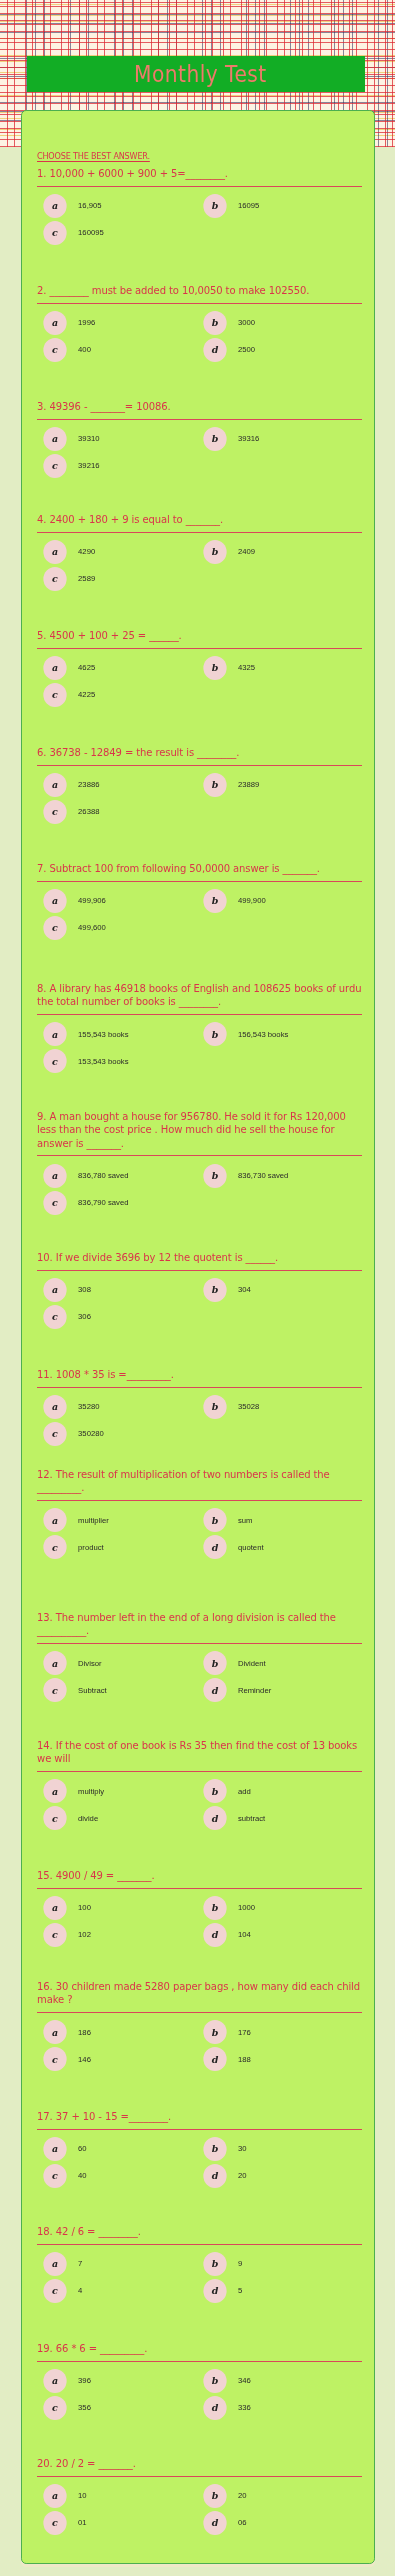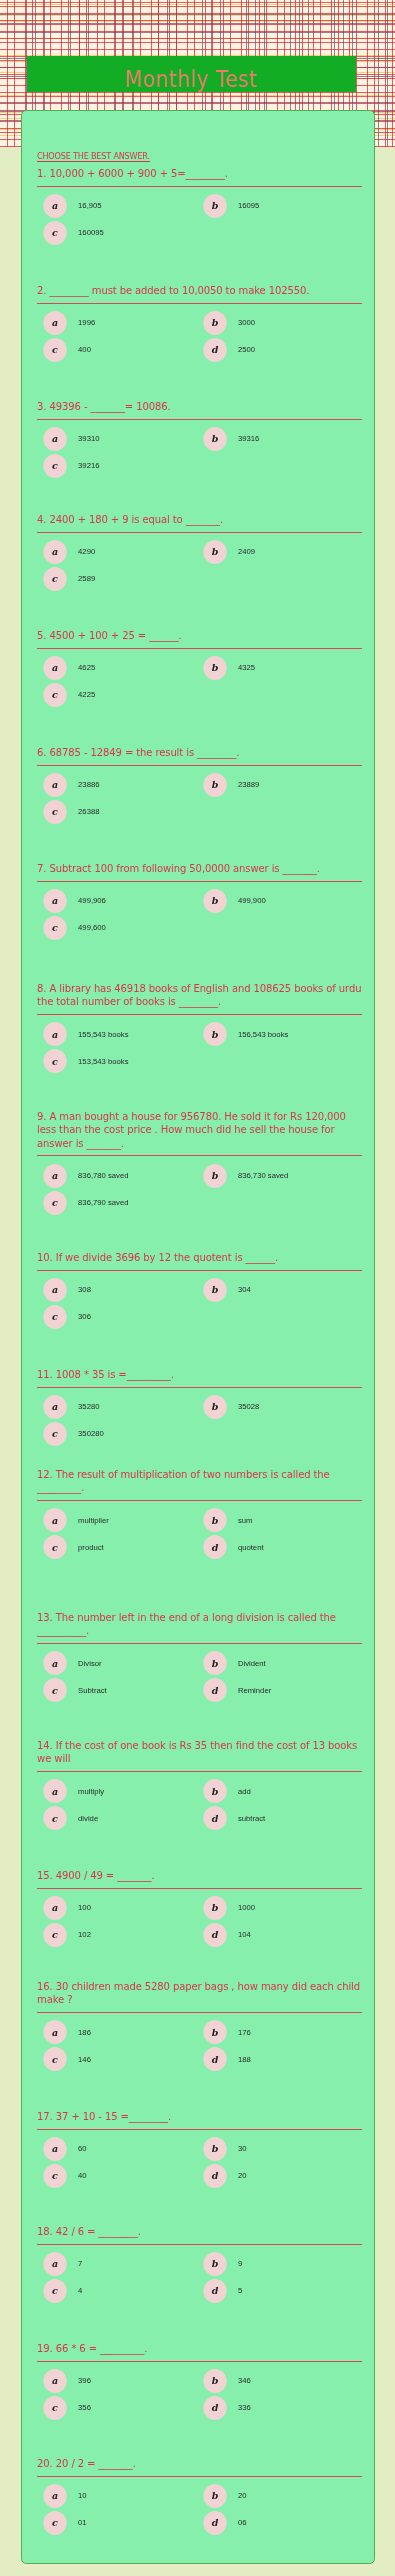--- a/index.html
+++ b/index.html
@@ -18,33 +18,33 @@
       repeating-linear-gradient(90deg, rgba(220,40,50,0.75) 0 0.5px, transparent 0.5px 3.6px),
       repeating-linear-gradient(0deg, rgba(220,40,50,0.75) 0 0.5px, transparent 0.5px 3.6px),
       repeating-linear-gradient(90deg, rgba(40,40,90,0.55) 0 0.5px, transparent 0.5px 8.8px),
       repeating-linear-gradient(0deg, rgba(40,40,90,0.55) 0 0.5px, transparent 0.5px 8.8px),
       repeating-linear-gradient(90deg, rgba(40,160,150,0.5) 0 0.5px, transparent 0.5px 12px),
       repeating-linear-gradient(0deg, rgba(230,180,40,0.55) 0 0.5px, transparent 0.5px 5.7px);
   }
   .banner {
     position: absolute; left: 27px; top: 56px; width: 329px; height: 36px;
     background: #12ad25;
-    display: flex; align-items: flex-end; justify-content: center;
+    display: flex; align-items: center; justify-content: center; padding-left: 9px;
   }
   .banner-title {
     color: #ee7a6a;
     font-family: "DejaVu Sans", sans-serif;
     font-size: 23px;
     font-weight: normal;
     letter-spacing: 0.5px;
     transform: scaleX(0.88);
   }
   .card {
     position: absolute; left: 20.6px; top: 110px; width: 352px; height: 2452px;
-    background: #86efac;
+    background: #bef264;
     border: 1.5px solid #4caf50;
     border-radius: 5.2px;
     box-shadow: 0 3.1px 0 #efe8c8;
   }
   .section-heading {
     position: absolute; left: 15.5px; top: 40px;
     color: #d9354a;
     font-family: "DejaVu Sans", sans-serif;
     font-size: 8.8px;
     text-decoration: underline;
@@ -201,21 +201,21 @@
           <span class="label">4325</span>
         </div>
       <div class="opt c">
           <span class="bubble">c</span>
           <span class="label">4225</span>
         </div>
     </div>
   </div>
 
   <div class="q" style="top:635px">
-    <div class="q-text">6. 68785 - 12849 = the result is ________.</div>
+    <div class="q-text">6. 36738 - 12849 = the result is ________.</div>
     <div class="opts">
       <div class="opt a">
           <span class="bubble">a</span>
           <span class="label">23886</span>
         </div>
       <div class="opt b">
           <span class="bubble">b</span>
           <span class="label">23889</span>
         </div>
       <div class="opt c">

